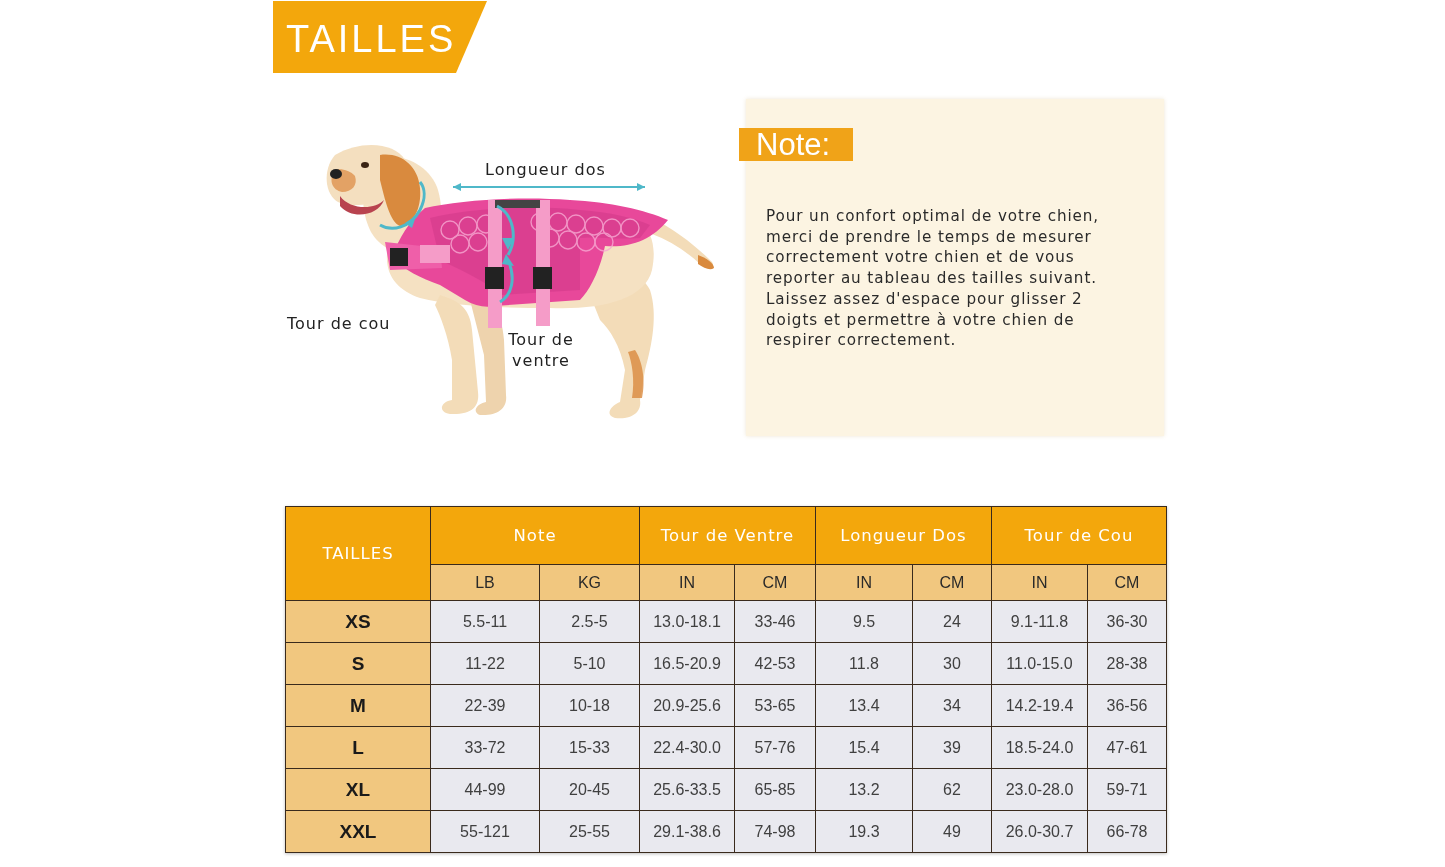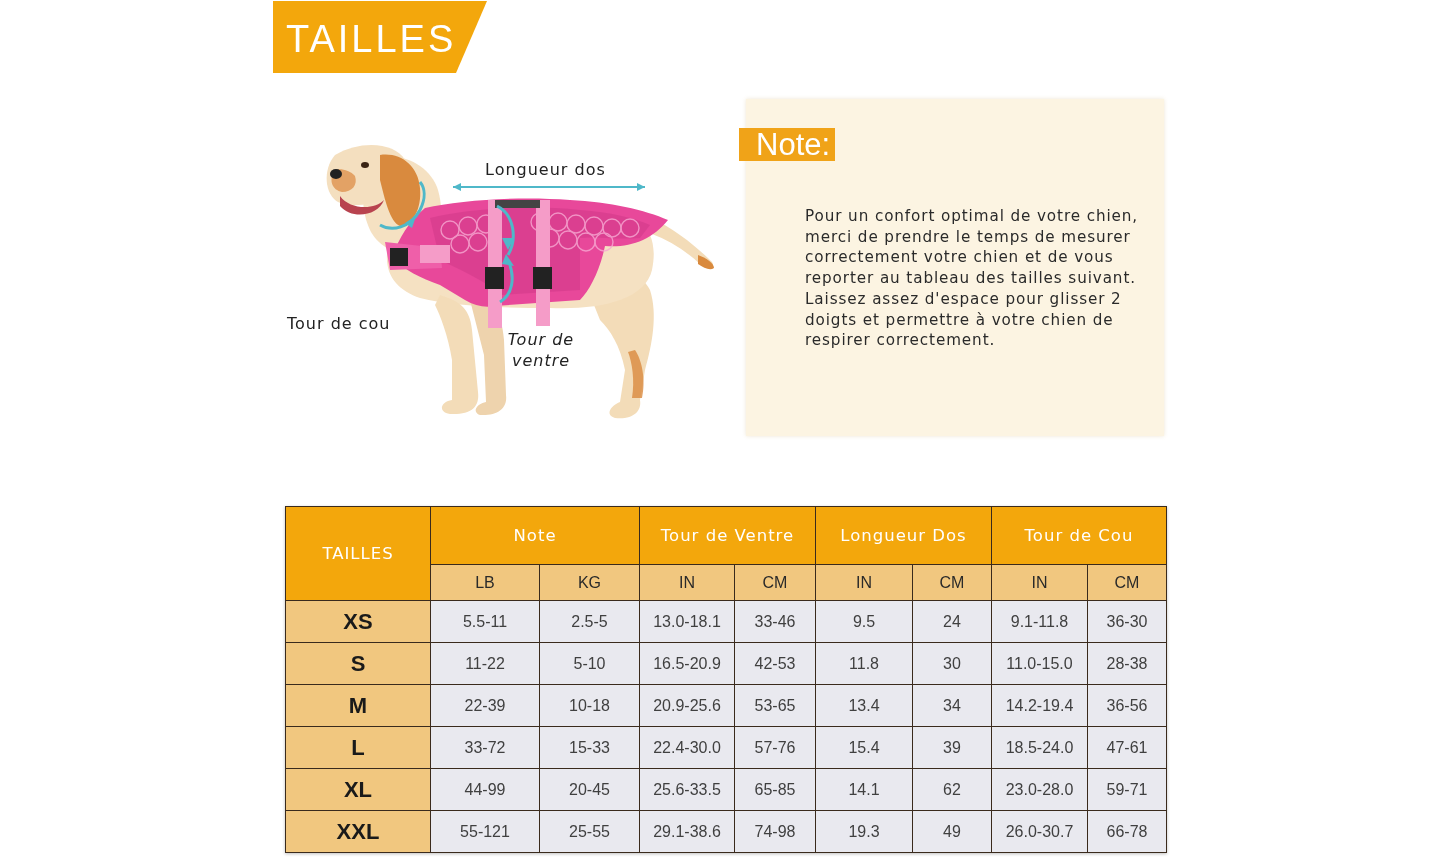--- a/index.html
+++ b/index.html
@@ -16,36 +16,36 @@
       font-size: 38px; letter-spacing: 3px; color: #fff; line-height: 48px;
     }
     .dog-area { position: absolute; left: 280px; top: 130px; width: 450px; height: 300px; }
     .dog-area svg { position: absolute; left: 0; top: 0; }
     .lbl {
       position: absolute; font-family: "DejaVu Sans", sans-serif; font-size: 16px;
       color: #222; letter-spacing: 1px; line-height: 21px;
     }
     .lbl-dos { left: 205px; top: 29px; }
     .lbl-cou { left: 7px; top: 183px; }
-    .lbl-ventre { left: 220px; top: 199px; text-align: center; width: 82px; font-style: italic; }
+    .lbl-ventre { left: 220px; top: 199px; text-align: center; width: 82px; }
 
     .note-box {
       position: absolute; left: 746px; top: 99px; width: 418px; height: 337px;
       background: #fcf4e2; box-shadow: 0 0 4px rgba(220,200,160,0.45);
     }
     .note-tag {
-      position: absolute; left: 739px; top: 128px; width: 96px; height: 33px;
+      position: absolute; left: 739px; top: 128px; width: 114px; height: 33px;
       background: #f0a318;
     }
     .note-tag span {
       position: absolute; left: 17px; top: 0; font-family: "Liberation Sans", sans-serif;
       font-size: 31px; color: #fff; line-height: 33px;
     }
     .note-text {
-      position: absolute; left: 805px; top: 206px; width: 380px;
+      position: absolute; left: 766px; top: 206px; width: 380px;
       font-family: "DejaVu Sans", sans-serif; font-size: 15.2px; line-height: 20.7px;
       color: #2a2a2a; letter-spacing: 0.9px; white-space: pre-line;
     }
 
     table.size-table {
       position: absolute; left: 285px; top: 506px; border-collapse: collapse;
       font-family: "Liberation Sans", sans-serif; box-shadow: 0 1px 3px rgba(0,0,0,0.25);
     }
     .size-table td, .size-table th {
       border: 1.5px solid #3a2a1c; text-align: center; padding: 0;
@@ -57,21 +57,21 @@
     .size-table th.corner {
       background: #f3a70c; color: #fff; font-family: "DejaVu Sans", sans-serif;
       font-weight: normal; font-size: 16.5px; letter-spacing: 1px;
     }
     .size-table th.unit {
       background: #f1c77f; color: #2a2a2a; font-weight: normal; font-size: 16px;
       height: 35px;
       margin-top: 47px;
     }
     .size-table td.size {
-      background: #f1c77f; color: #1a1a1a; font-weight: bold; font-size: 22px; height: 41px;
+      background: #f1c77f; color: #1a1a1a; font-weight: bold; font-size: 19px; height: 41px;
     }
     .size-table td.val {
       background: #e9e9ef; color: #404040; font-size: 16px; height: 41px;
     }
   </style>
 </head>
 <body>
 
 <div class="banner">
   <svg width="214" height="72">
@@ -240,21 +240,21 @@
       <td class="val">39</td>
       <td class="val">18.5-24.0</td>
       <td class="val">47-61</td>
     </tr>
     <tr>
       <td class="size">XL</td>
       <td class="val">44-99</td>
       <td class="val">20-45</td>
       <td class="val">25.6-33.5</td>
       <td class="val">65-85</td>
-      <td class="val">14.1</td>
+      <td class="val">13.2</td>
       <td class="val">62</td>
       <td class="val">23.0-28.0</td>
       <td class="val">59-71</td>
     </tr>
     <tr>
       <td class="size">XXL</td>
       <td class="val">55-121</td>
       <td class="val">25-55</td>
       <td class="val">29.1-38.6</td>
       <td class="val">74-98</td>

